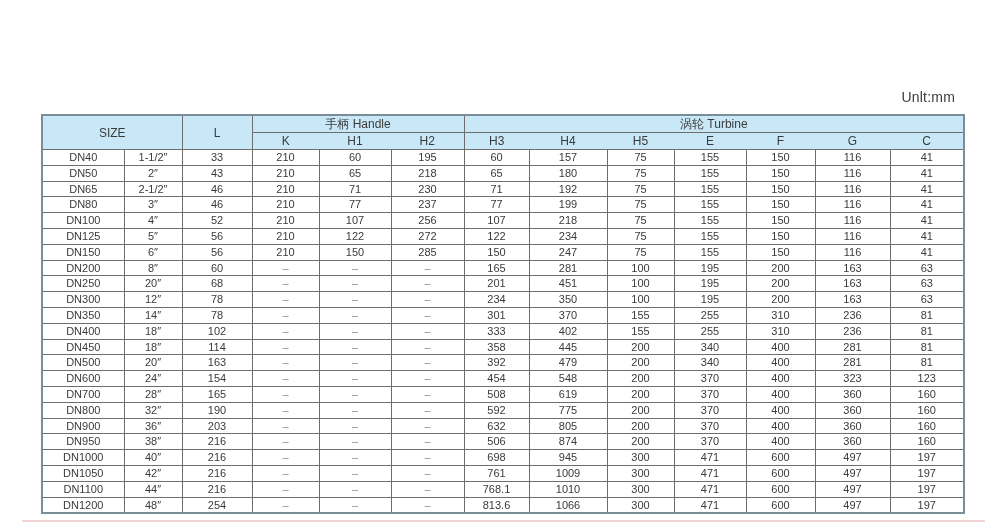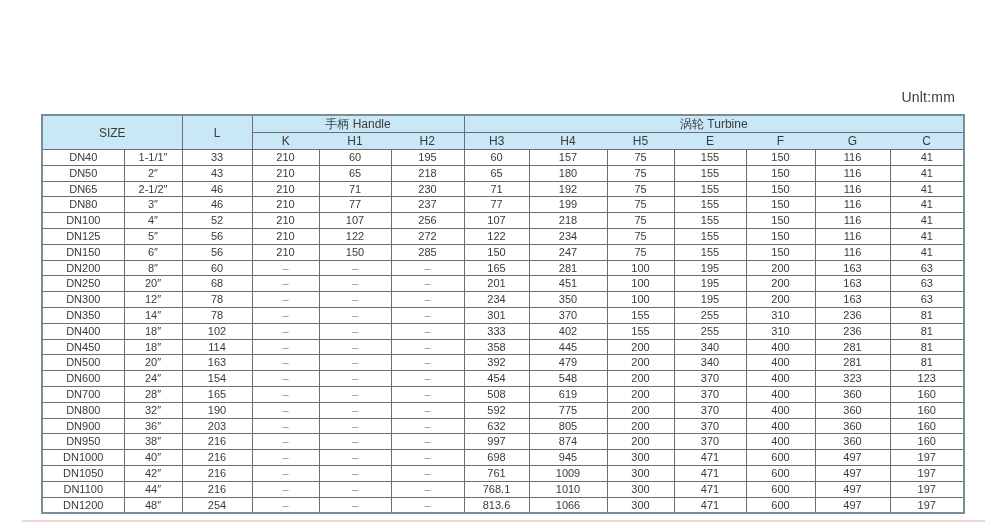--- a/index.html
+++ b/index.html
@@ -112,21 +112,21 @@
         <th class="sub">H5</th>
         <th class="sub">E</th>
         <th class="sub">F</th>
         <th class="sub">G</th>
         <th class="sub">C</th>
       </tr>
     </thead>
     <tbody>
         <tr>
           <td>DN40</td>
-          <td>1-1/1″</td>
+          <td>1-1/2″</td>
           <td>33</td>
           <td>210</td>
           <td>60</td>
           <td>195</td>
           <td>60</td>
           <td>157</td>
           <td>75</td>
           <td>155</td>
           <td>150</td>
           <td>116</td>
@@ -387,21 +387,21 @@
           <td>360</td>
           <td>160</td>
         </tr>
         <tr>
           <td>DN950</td>
           <td>38″</td>
           <td>216</td>
           <td class="dash">–</td>
           <td class="dash">–</td>
           <td class="dash">–</td>
-          <td>997</td>
+          <td>506</td>
           <td>874</td>
           <td>200</td>
           <td>370</td>
           <td>400</td>
           <td>360</td>
           <td>160</td>
         </tr>
         <tr>
           <td>DN1000</td>
           <td>40″</td>

